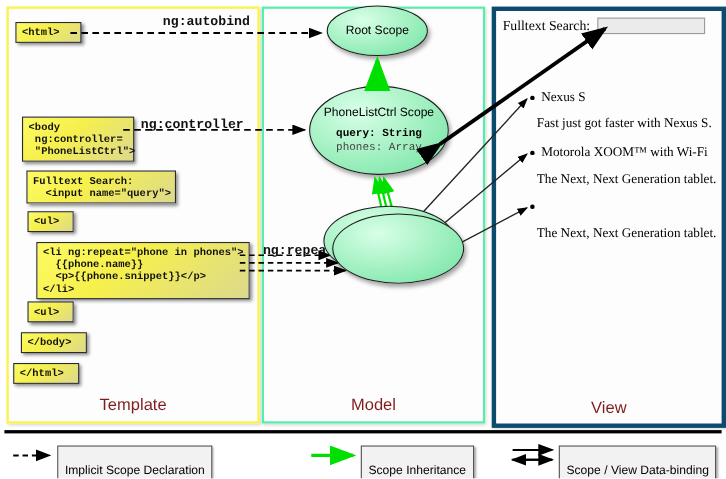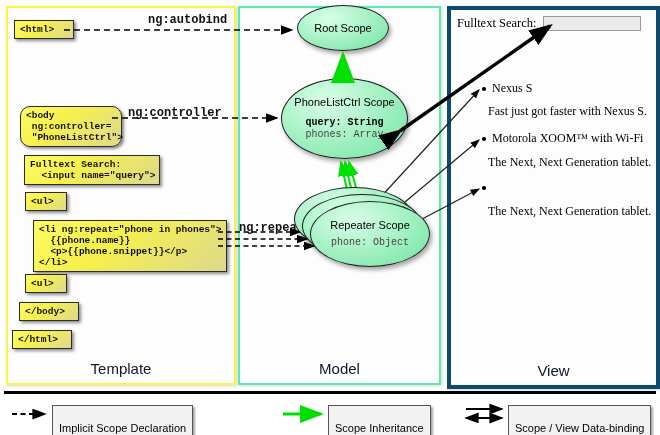--- a/index.html
+++ b/index.html
@@ -28,21 +28,21 @@
   .col-model    { left: 238px; top: 6px; width: 199px; height: 375px; border: 2px solid #56eeaa; }
   .col-view     { left: 447px; top: 6px; width: 205px; height: 375px; border: 4px solid #0c4a6e; }
 
   .col-label {
     position: absolute;
     bottom: 6px;
     left: 0;
     width: 100%;
     text-align: center;
     font-size: 15px;
-    color: #0f172a;
+    color: #7f1d1d;
     font-family: "Liberation Sans", sans-serif;
   }
 
   
   .codebox {
     position: absolute;
     background: linear-gradient(140deg, #fdfb63 0%, #f6f04c 40%, #dcd98e 100%);
     border: 1.5px solid #2b2b2b;
     box-shadow: 2px 2px 3px rgba(0,0,0,0.45);
     font-family: "Liberation Mono", monospace;
@@ -154,21 +154,21 @@
   <div class="column col-model">
     <div class="col-label">Model</div>
   </div>
 
   <div class="column col-view">
     <div class="col-label">View</div>
   </div>
 
   <div class="codebox" style="left:14px;  top:20px;  width:48px;">&lt;html&gt;</div>
 
-  <div class="codebox" style="left:20px;  top:106px; width:90px;border-radius:10px;">&lt;body
+  <div class="codebox" style="left:20px;  top:106px; width:90px;">&lt;body
  ng:controller=
  "PhoneListCtrl"&gt;</div>
 
   <div class="codebox" style="left:24px;  top:155px; width:124px;">Fulltext Search:
   &lt;input name="query"&gt;</div>
 
   <div class="codebox" style="left:25px;  top:192px; width:30px;">&lt;ul&gt;</div>
 
   <div class="codebox" style="left:33px;  top:220px; width:182px;">&lt;li ng:repeat="phone in phones"&gt;
   {{phone.name}}
@@ -189,26 +189,20 @@
   <div class="ellipse" style="left:281px; top:78px; width:125px; height:79px;">
     <div class="ell-title">PhoneListCtrl
 Scope</div>
     <div style="height:9px;"></div>
     <div class="ell-prop strong">query: String</div>
     <div class="ell-prop">phones: Array</div>
   </div>
 
   <div class="ellipse" style="left:294px; top:187px; width:118px; height:62px; z-index:1;"></div>
   <div class="ellipse" style="left:302px; top:194px; width:118px; height:62px; z-index:2;"></div>
-  <div class="ellipse" style="left:310px; top:201px; width:118px; height:64px; z-index:3;">
-    <div class="ell-title">Repeater
-Scope</div>
-    <div style="height:6px;"></div>
-    <div class="ell-prop">phone: Object</div>
-  </div>
 
   <div class="fulltext-row view-serif" style="left:457px; top:16px;">
     <span>Fulltext Search:</span>
     <span class="fake-input" placeholder=""></span>
   </div>
 
   <div class="bullet-dot" style="left:482px; top:87px;"></div>
   <div class="bullet-item view-serif" style="left:492px; top:81px;">Nexus S</div>
   <div class="bullet-item view-serif" style="left:488px; top:104px;">Fast just got faster with Nexus S.</div>
 

